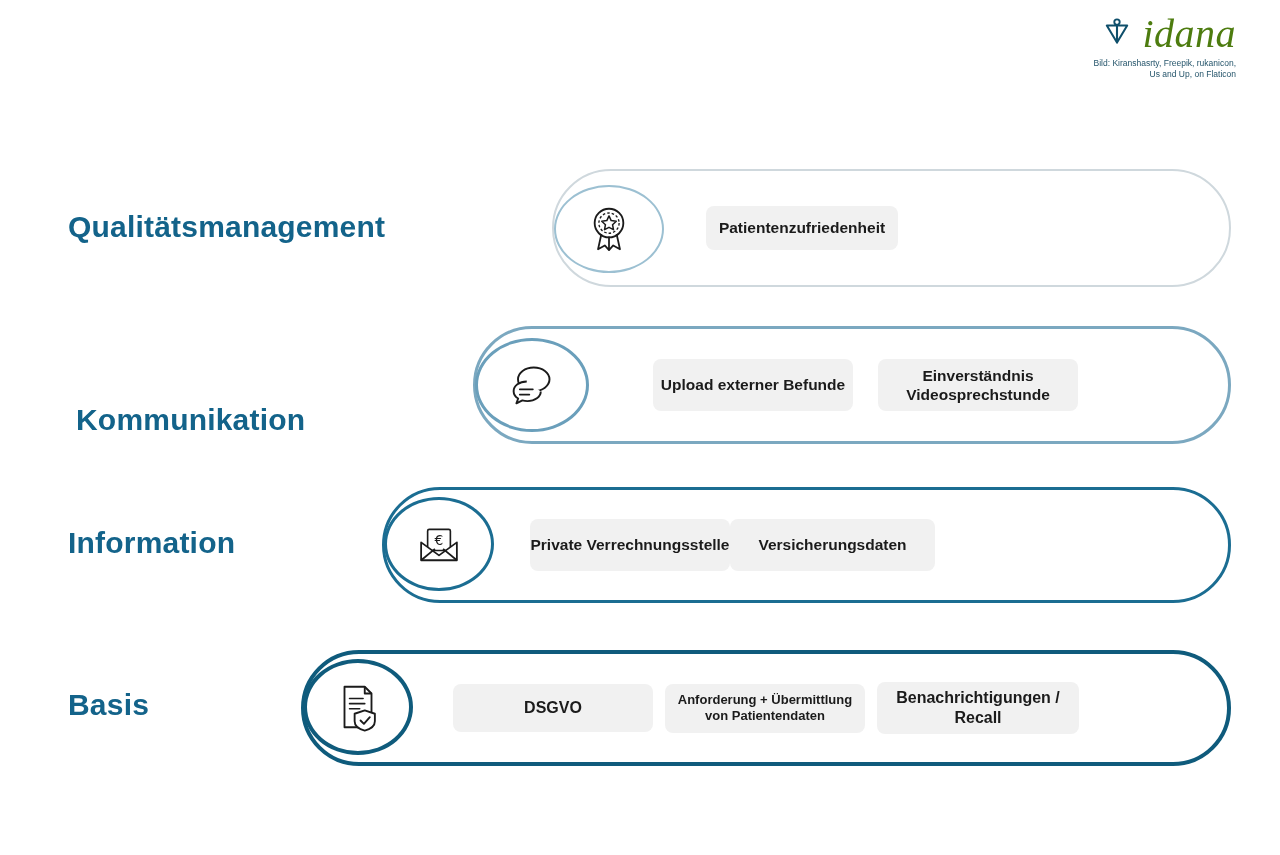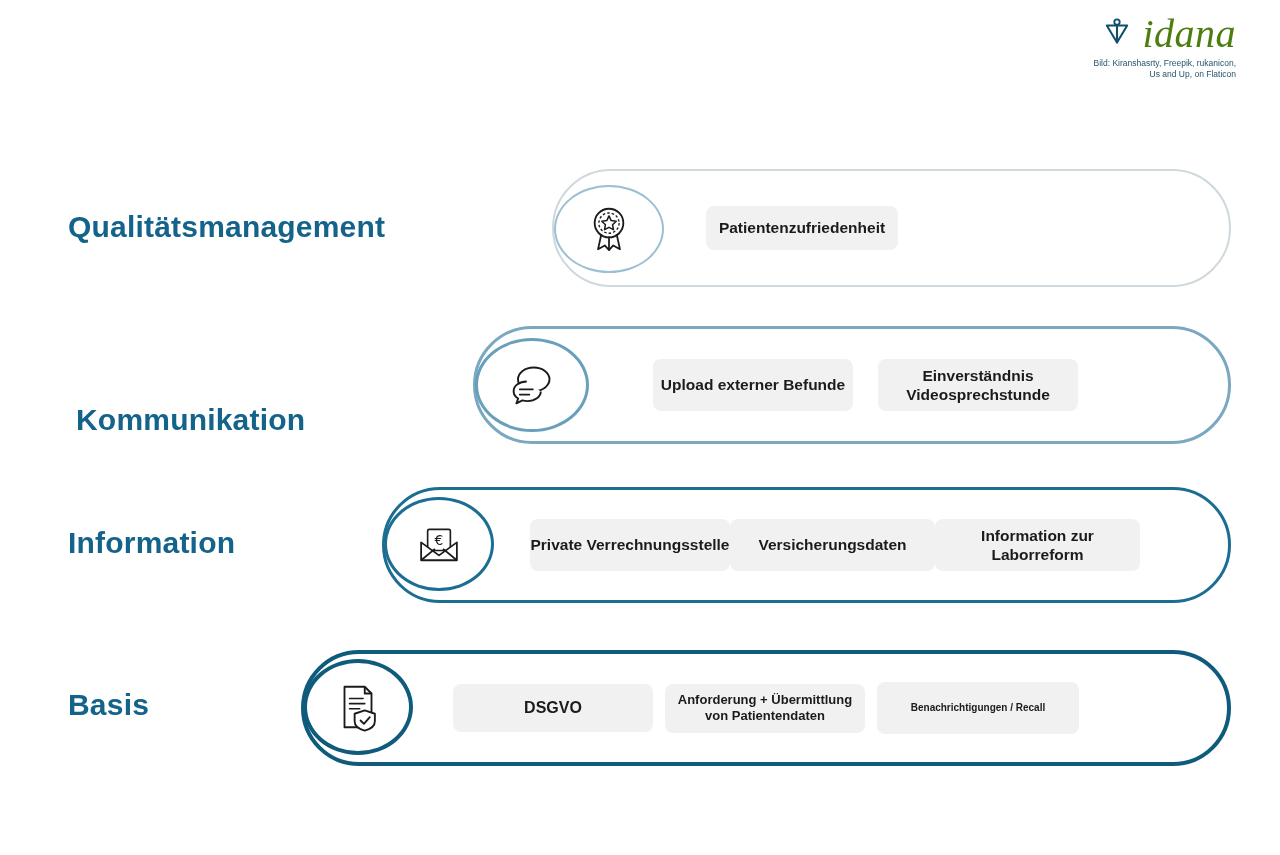--- a/index.html
+++ b/index.html
@@ -174,21 +174,21 @@
     border: 4px solid #0f5b7c;
   }
   #row-basis .row-label { left: 68px; top: 688px; }
   #row-basis .icon-badge {
     left: 303px; top: 659px; width: 110px; height: 96px;
     border: 4px solid #0f5b7c;
   }
   #row-basis .chips { padding-left: 148px; gap: 12px; }
   #row-basis .chip.b1 { width: 200px; height: 48px; font-size: 16px; }
   #row-basis .chip.b2 { width: 200px; height: 49px; font-size: 13px; }
-  #row-basis .chip.b3 { width: 202px; height: 52px; font-size: 10px; }
+  #row-basis .chip.b3 { width: 202px; height: 52px; font-size: 16px; }
 </style>
 </head>
 <body>
 
 <div class="brand">
   <div class="brand-row">
     <span class="brand-mark">
       <svg viewBox="0 0 40 40" width="34" height="34" aria-hidden="true">
         <path d="M8 10 L20 10 L20 30 Z" fill="none" stroke="#0e4f6b" stroke-width="2.4" stroke-linejoin="round"></path>
         <path d="M20 10 L32 10 L20 30 Z" fill="none" stroke="#0e4f6b" stroke-width="2.4" stroke-linejoin="round"></path>
@@ -245,21 +245,20 @@
     </div>
   </div>
 
   <div class="row" id="row-abr">
     <div class="row-label">Information</div>
     <div class="bar">
       <div class="bar-inner">
         <div class="chips">
           <div class="chip c1">Private Verrechnungsstelle</div>
           <div class="chip c2">Versicherungsdaten</div>
-          <div class="chip c3">Information zur Laborreform</div>
         </div>
       </div>
     </div>
     <div class="icon-badge">
       <svg viewBox="0 0 64 64" width="52" height="52" aria-hidden="true">
         <rect x="18" y="14" width="28" height="26" rx="2" fill="#ffffff" stroke="#1b1b1b" stroke-width="2"></rect>
         <text x="32" y="33" font-family="DejaVu Sans, sans-serif" font-size="17" text-anchor="middle" fill="#1b1b1b">€</text>
         <path d="M10 30 L32 46 L54 30 L54 52 L10 52 Z" fill="#ffffff" stroke="#1b1b1b" stroke-width="2.2" stroke-linejoin="round"></path>
         <path d="M10 52 L27 38" fill="none" stroke="#1b1b1b" stroke-width="2.2"></path>
         <path d="M54 52 L37 38" fill="none" stroke="#1b1b1b" stroke-width="2.2"></path>

